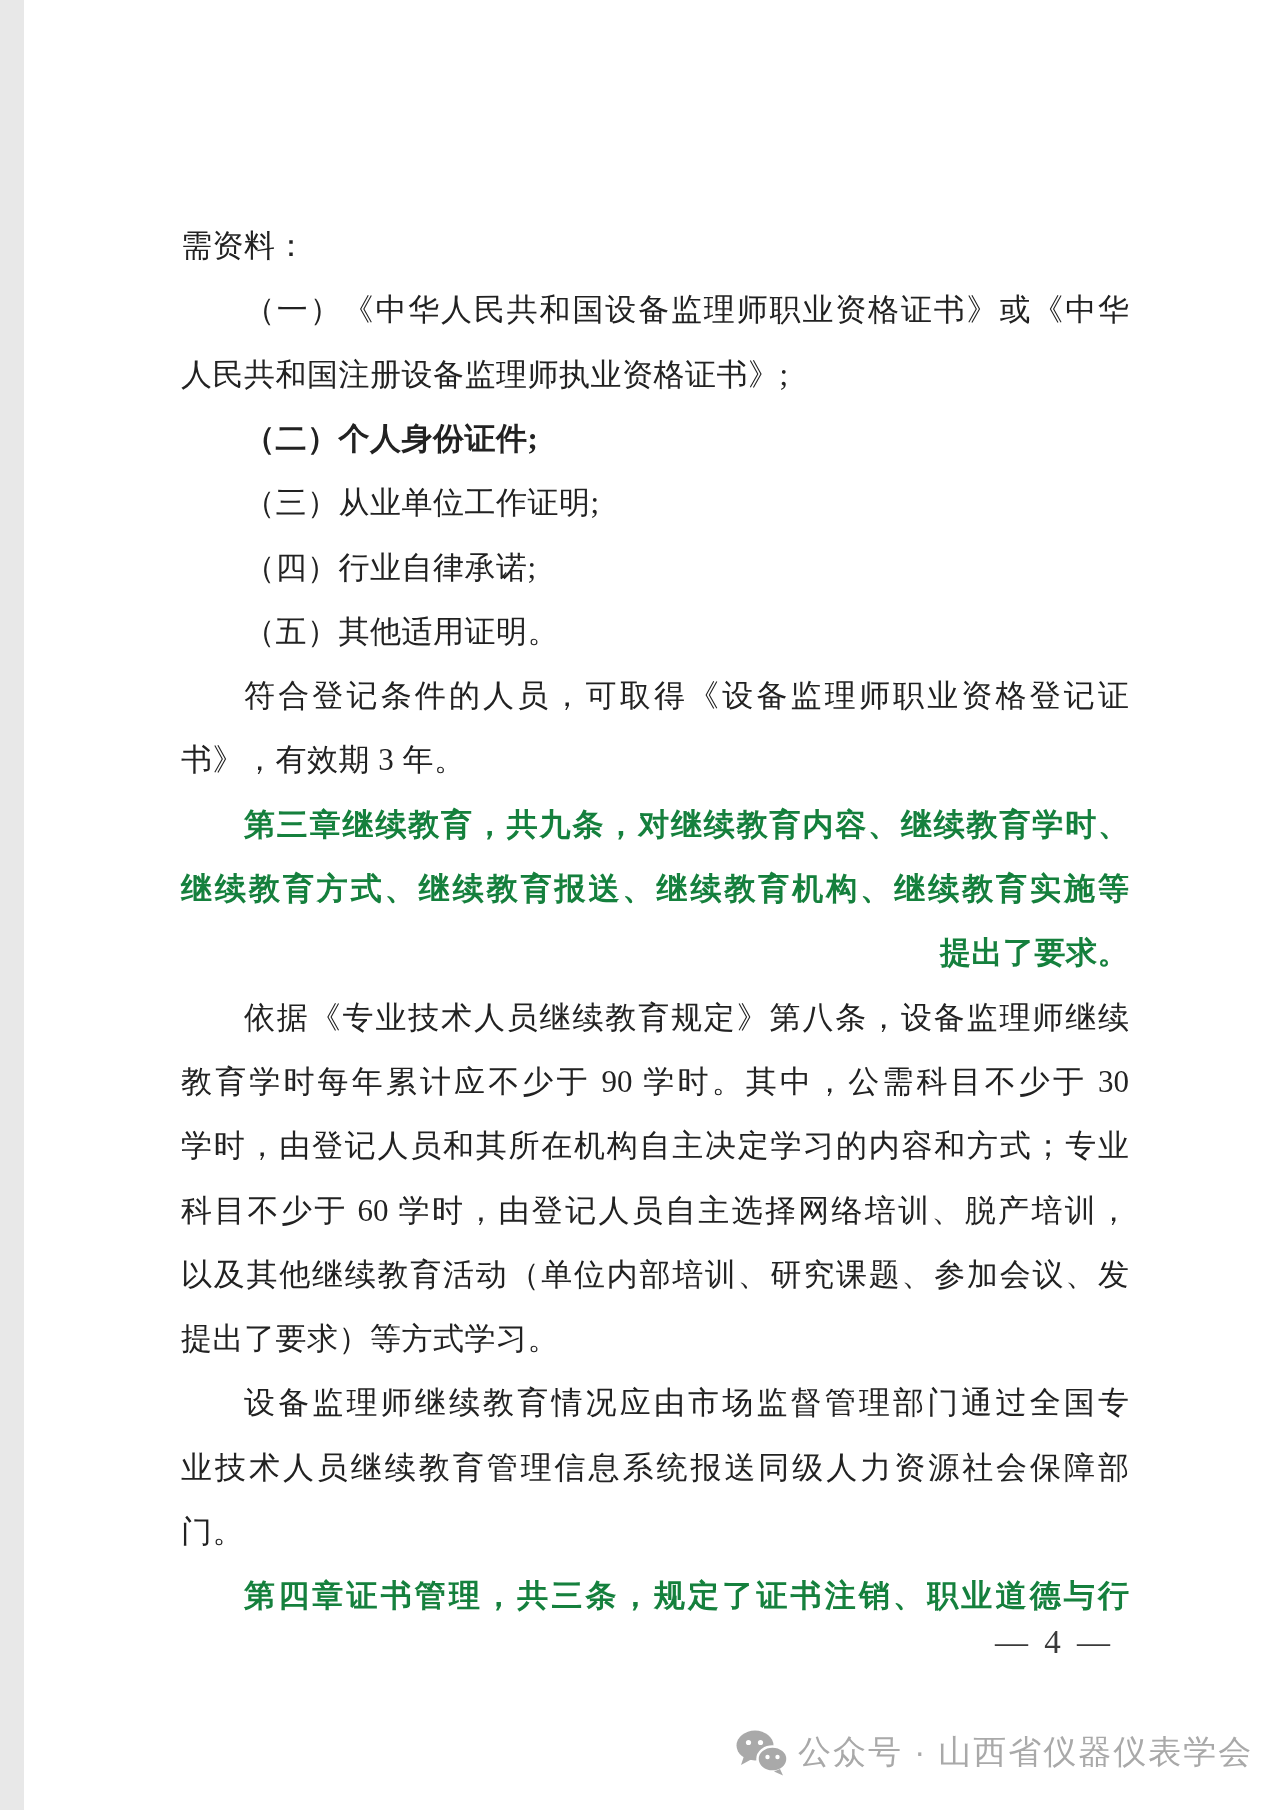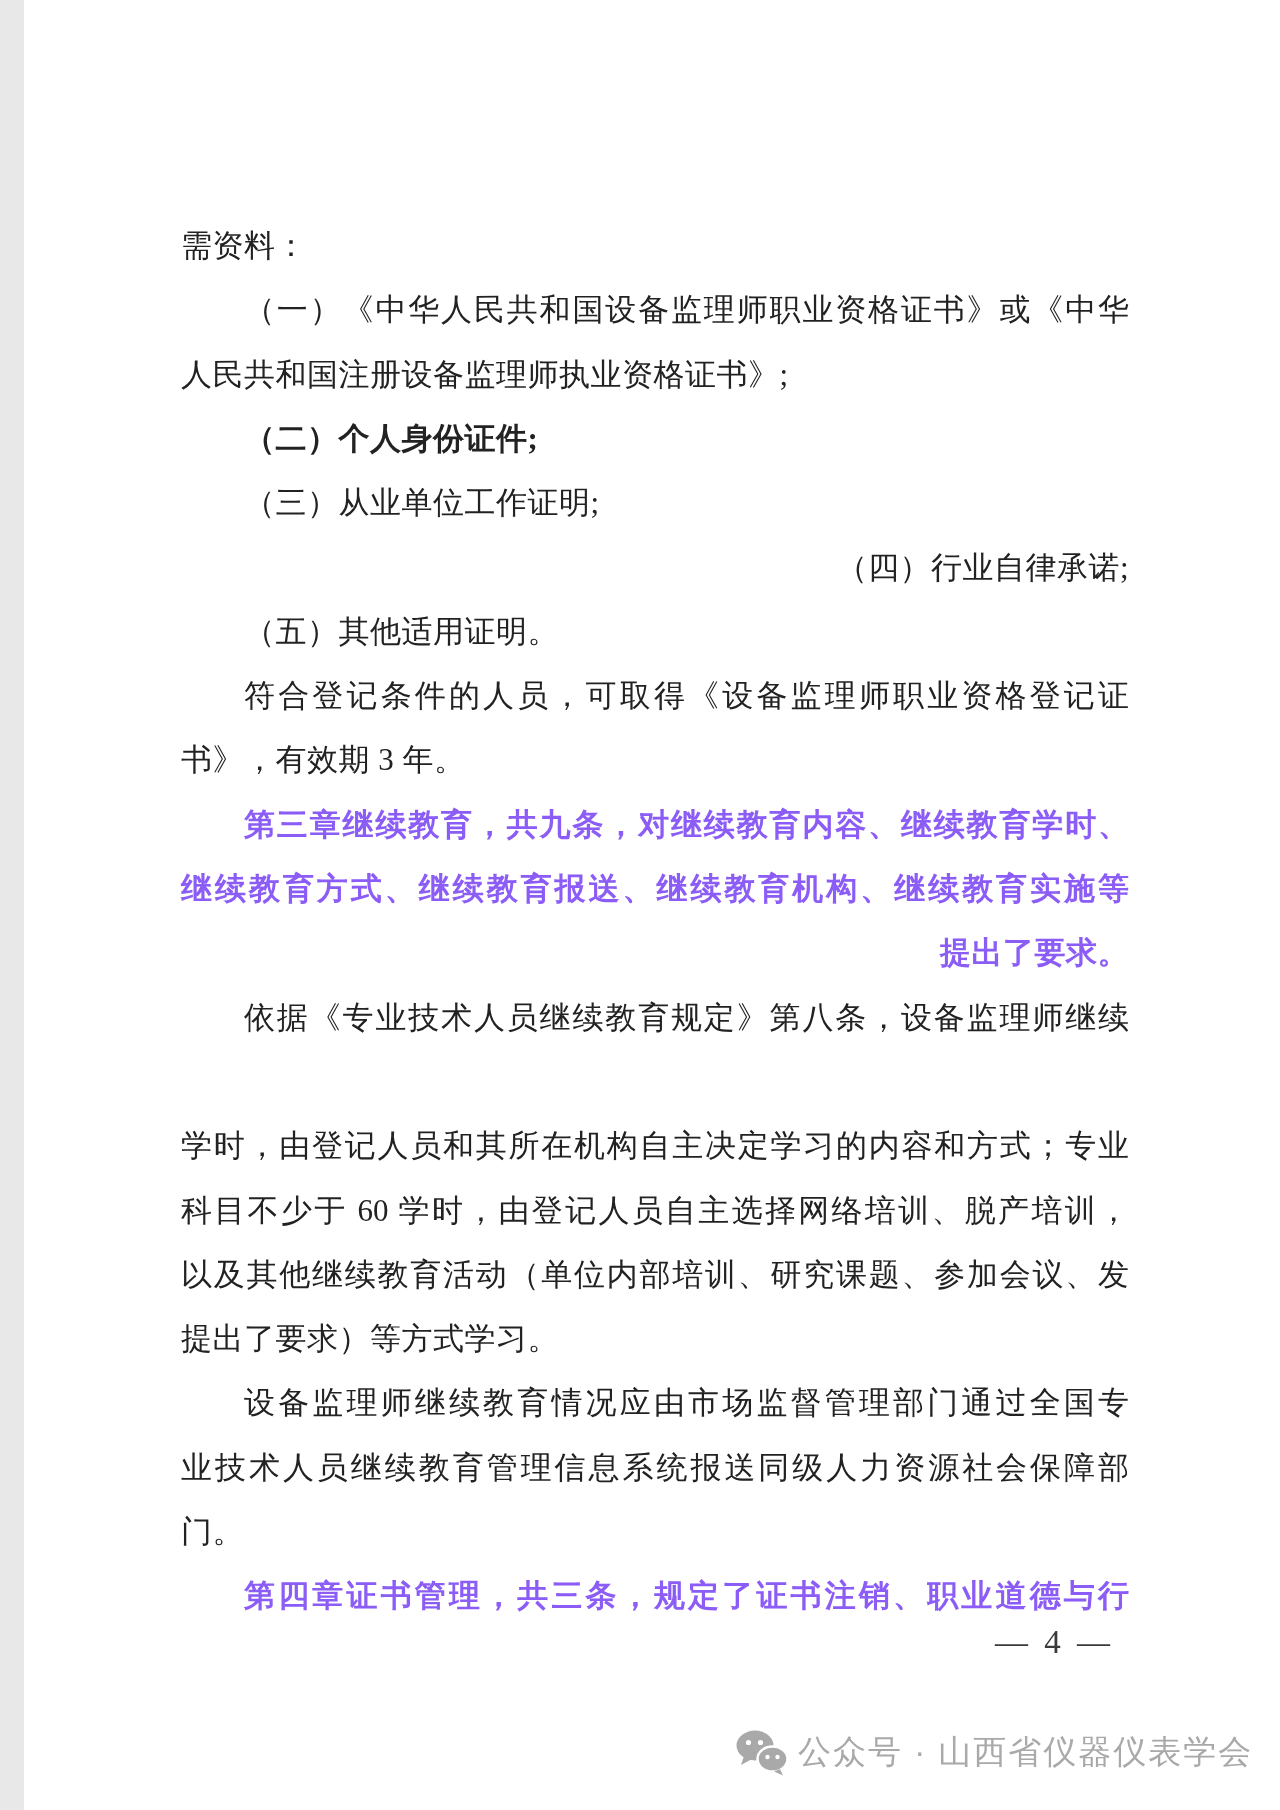--- a/index.html
+++ b/index.html
@@ -38,21 +38,21 @@
     white-space: normal;
     text-align: justify;
     text-align-last: justify;
     letter-spacing: 0;
   }
   .line.indent {
     text-indent: 63px;
   }
   .line.bold {
     font-weight: 700;
-    color: #8b5cf6;
+    color: #15803d;
   }
   .page-number {
     position: absolute;
     top: 1624px;
     right: 190px;
     font-size: 33px;
     color: #3a3a3a;
     letter-spacing: 4px;
     font-family: "Liberation Serif", serif;
   }
@@ -81,28 +81,29 @@
 <body>
 
 <div class="page">
 
   <div class="doc-body">
       <div class="line" style="top: 224px;">需资料：</div>
       <div class="line justify indent" style="top: 288px;">（一）《中华人民共和国设备监理师职业资格证书》或《中华</div>
       <div class="line" style="top: 353px;">人民共和国注册设备监理师执业资格证书》;</div>
       <div class="line indent" style="top: 417px; font-weight: bold;">（二）个人身份证件;</div>
       <div class="line indent" style="top: 481px;">（三）从业单位工作证明;</div>
-      <div class="line indent" style="top: 546px; text-align: right;">（四）行业自律承诺;</div>
+      <div class="line indent" style="top: 546px;">（四）行业自律承诺;</div>
       <div class="line indent" style="top: 610px;">（五）其他适用证明。</div>
       <div class="line justify indent" style="top: 674px;">符合登记条件的人员，可取得《设备监理师职业资格登记证</div>
       <div class="line" style="top: 738px;">书》，有效期 3 年。</div>
       <div class="line bold justify indent" style="top: 803px;">第三章继续教育，共九条，对继续教育内容、继续教育学时、</div>
       <div class="line bold justify" style="top: 867px;">继续教育方式、继续教育报送、继续教育机构、继续教育实施等</div>
       <div class="line bold" style="top: 931px; text-align: right;">提出了要求。</div>
       <div class="line justify indent" style="top: 996px;">依据《专业技术人员继续教育规定》第八条，设备监理师继续</div>
+      <div class="line justify" style="top: 1060px;">教育学时每年累计应不少于 90 学时。其中，公需科目不少于 30</div>
       <div class="line justify" style="top: 1124px;">学时，由登记人员和其所在机构自主决定学习的内容和方式；专业</div>
       <div class="line justify" style="top: 1189px;">科目不少于 60 学时，由登记人员自主选择网络培训、脱产培训，</div>
       <div class="line justify" style="top: 1253px;">以及其他继续教育活动（单位内部培训、研究课题、参加会议、发</div>
       <div class="line" style="top: 1317px;">提出了要求）等方式学习。</div>
       <div class="line justify indent" style="top: 1381px;">设备监理师继续教育情况应由市场监督管理部门通过全国专</div>
       <div class="line justify" style="top: 1446px;">业技术人员继续教育管理信息系统报送同级人力资源社会保障部</div>
       <div class="line" style="top: 1510px;">门。</div>
       <div class="line bold justify indent" style="top: 1574px;">第四章证书管理，共三条，规定了证书注销、职业道德与行</div>
     </div>
 

